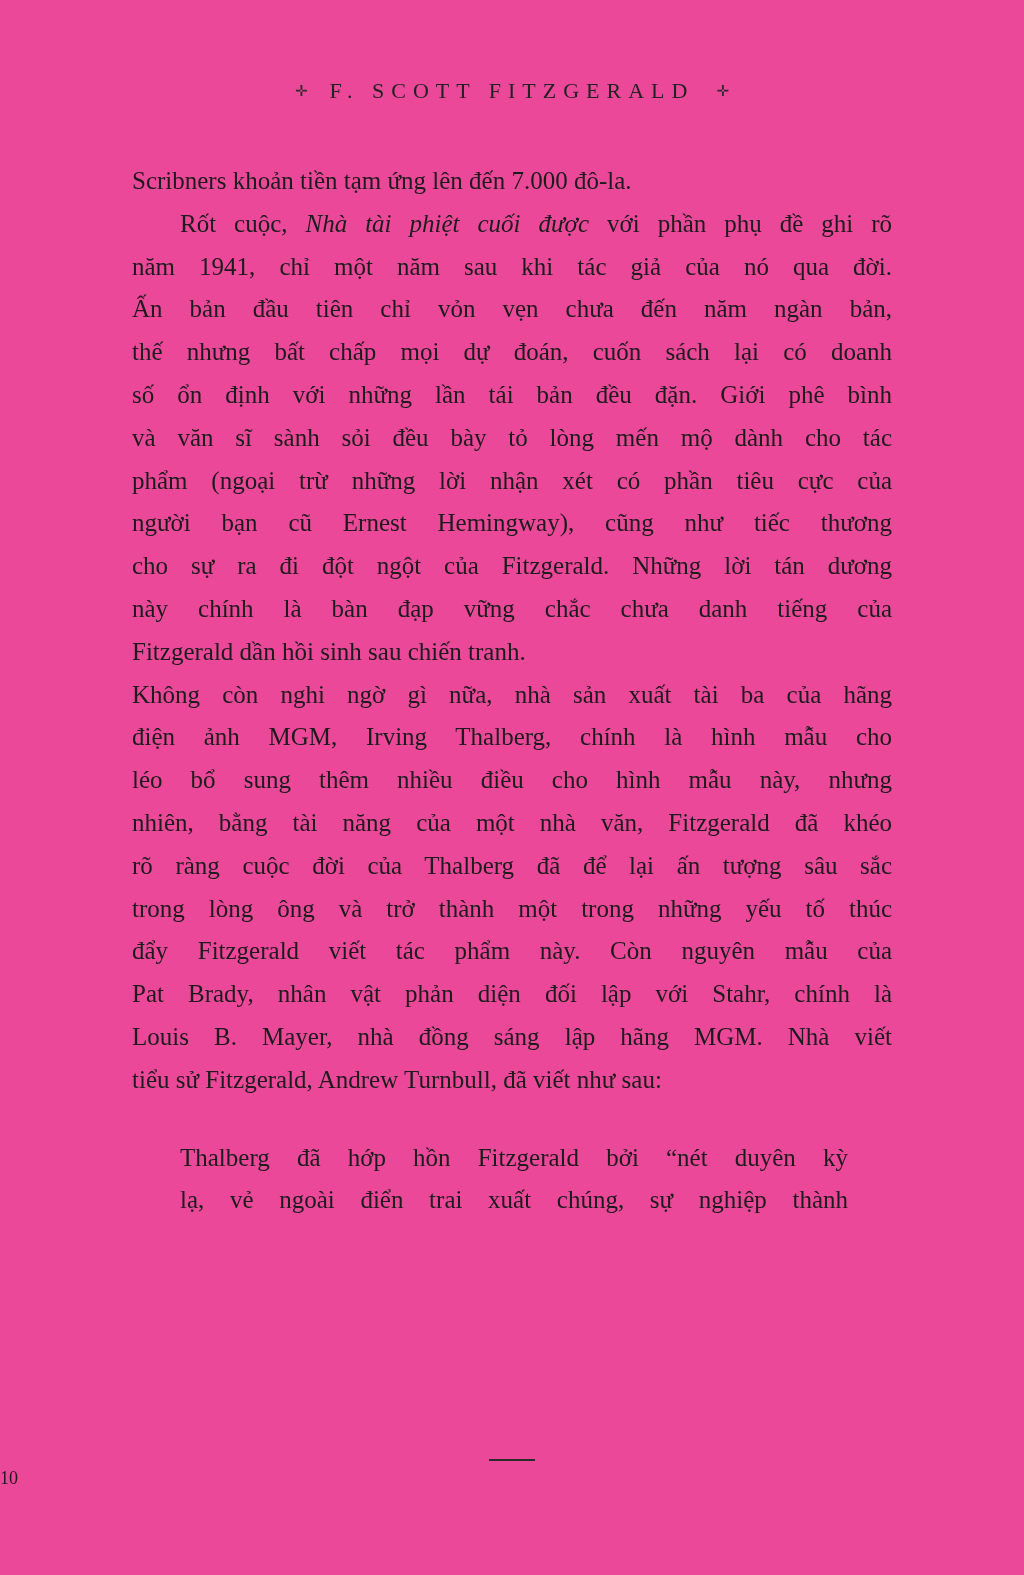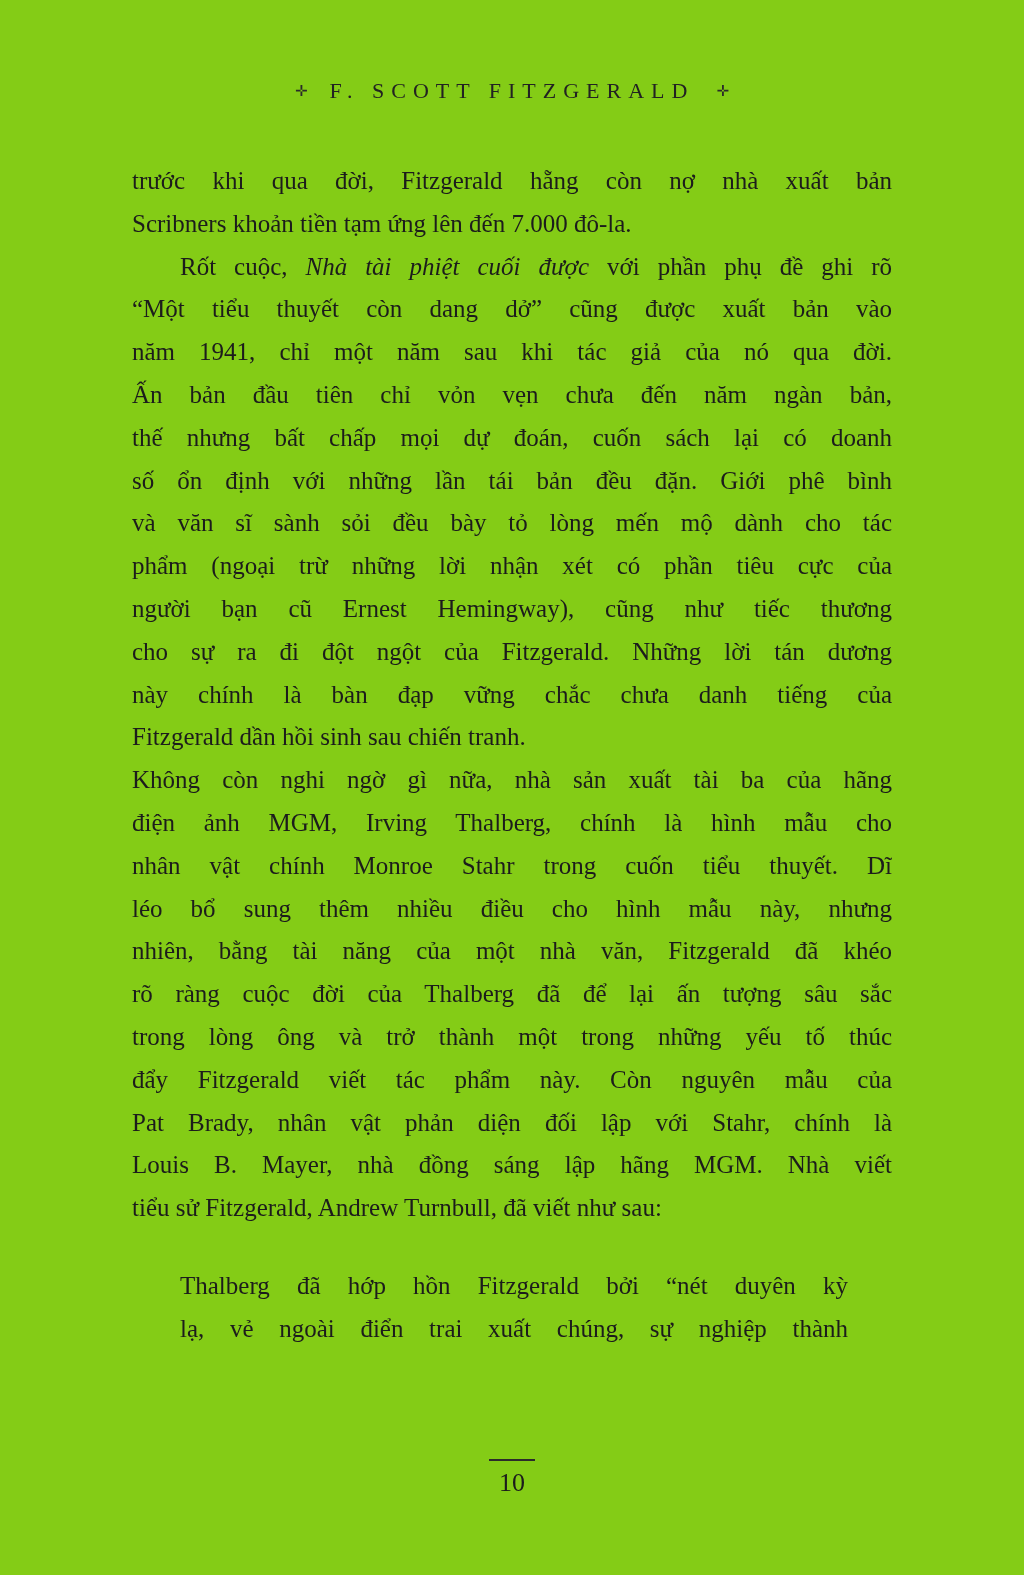--- a/index.html
+++ b/index.html
@@ -1,20 +1,20 @@
 <!DOCTYPE html>
 <html><head>
 <meta charset="utf-8">
 <style>
   html,body{margin:0;padding:0;background:#e8e8e4;}
   .page{
     position:relative;
     width:1024px;height:1575px;
     margin:0 auto;
-    background:#84cc16;
+    background:#ec4899;
     font-family:"Liberation Serif","DejaVu Serif",serif;
     color:#1c1c1c;
     overflow:hidden;
   }
   
   .running-header{
     position:absolute;top:78px;left:0;width:100%;
     text-align:center;
     font-size:22px;
     letter-spacing:7px;
@@ -50,60 +50,57 @@
     margin:35px 44px 0 48px;
   }
   
   .footer-rule{
     position:absolute;top:1459px;left:489px;
     width:46px;height:2px;
     background:#2b2b2b;
   }
   .page-number{
     position:absolute;top:1468px;left:0;width:100%;
-    text-align:center;
-    font-size:26px;
+    text-align:left;
+    font-size:18px;
     color:#1c1c1c;
   }
 </style>
 </head>
 <body>
 
 <div class="page">
 
   <div class="running-header">
     <span class="ornament">✛</span><span>F. SCOTT FITZGERALD</span><span class="ornament">✛</span>
   </div>
 
   <div class="body-text">
 
     <div class="para">
-      <div class="line">trước khi qua đời, Fitzgerald hẵng còn nợ nhà xuất bản</div>
       <div class="line flush">Scribners khoản tiền tạm ứng lên đến 7.000 đô-la.</div>
     </div>
 
     <div class="para">
       <div class="line indent"><span>Rốt cuộc, </span><span class="italic">Nhà tài phiệt cuối được</span><span> với phần phụ đề ghi rõ</span></div>
-      <div class="line">“Một tiểu thuyết còn dang dở” cũng được xuất bản vào</div>
       <div class="line">năm 1941, chỉ một năm sau khi tác giả của nó qua đời.</div>
       <div class="line">Ấn bản đầu tiên chỉ vỏn vẹn chưa đến năm ngàn bản,</div>
       <div class="line">thế nhưng bất chấp mọi dự đoán, cuốn sách lại có doanh</div>
       <div class="line">số ổn định với những lần tái bản đều đặn. Giới phê bình</div>
       <div class="line">và văn sĩ sành sỏi đều bày tỏ lòng mến mộ dành cho tác</div>
       <div class="line">phẩm (ngoại trừ những lời nhận xét có phần tiêu cực của</div>
       <div class="line">người bạn cũ Ernest Hemingway), cũng như tiếc thương</div>
       <div class="line">cho sự ra đi đột ngột của Fitzgerald. Những lời tán dương</div>
       <div class="line">này chính là bàn đạp vững chắc chưa danh tiếng của</div>
       <div class="line flush">Fitzgerald dần hồi sinh sau chiến tranh.</div>
     </div>
 
     <div class="para gap-before">
       <div class="line">Không còn nghi ngờ gì nữa, nhà sản xuất tài ba của hãng</div>
       <div class="line">điện ảnh MGM, Irving Thalberg, chính là hình mẫu cho</div>
-      <div class="line">nhân vật chính Monroe Stahr trong cuốn tiểu thuyết. Dĩ</div>
       <div class="line">léo bổ sung thêm nhiều điều cho hình mẫu này, nhưng</div>
       <div class="line">nhiên, bằng tài năng của một nhà văn, Fitzgerald đã khéo</div>
       <div class="line">rõ ràng cuộc đời của Thalberg đã để lại ấn tượng sâu sắc</div>
       <div class="line">trong lòng ông và trở thành một trong những yếu tố thúc</div>
       <div class="line">đẩy Fitzgerald viết tác phẩm này. Còn nguyên mẫu của</div>
       <div class="line">Pat Brady, nhân vật phản diện đối lập với Stahr, chính là</div>
       <div class="line">Louis B. Mayer, nhà đồng sáng lập hãng MGM. Nhà viết</div>
       <div class="line flush">tiểu sử Fitzgerald, Andrew Turnbull, đã viết như sau:</div>
     </div>
 

